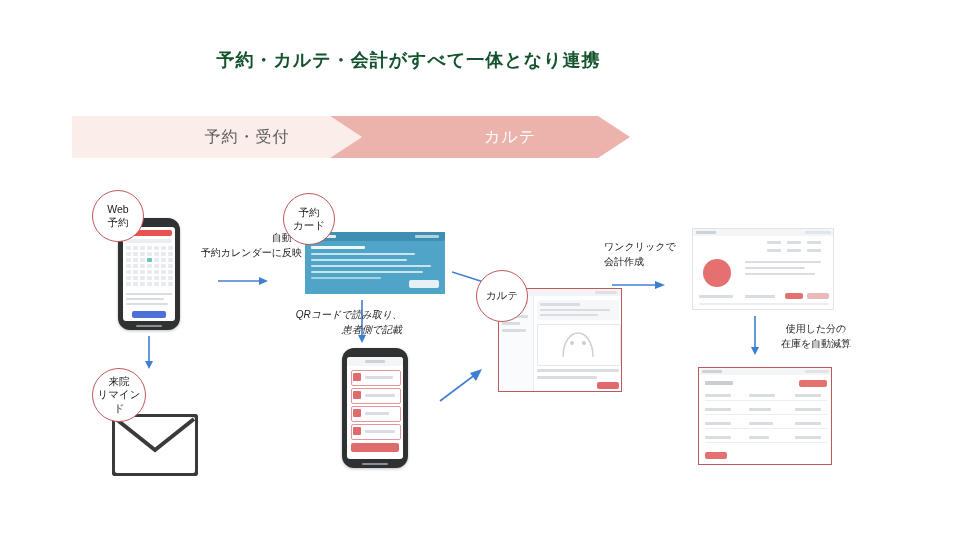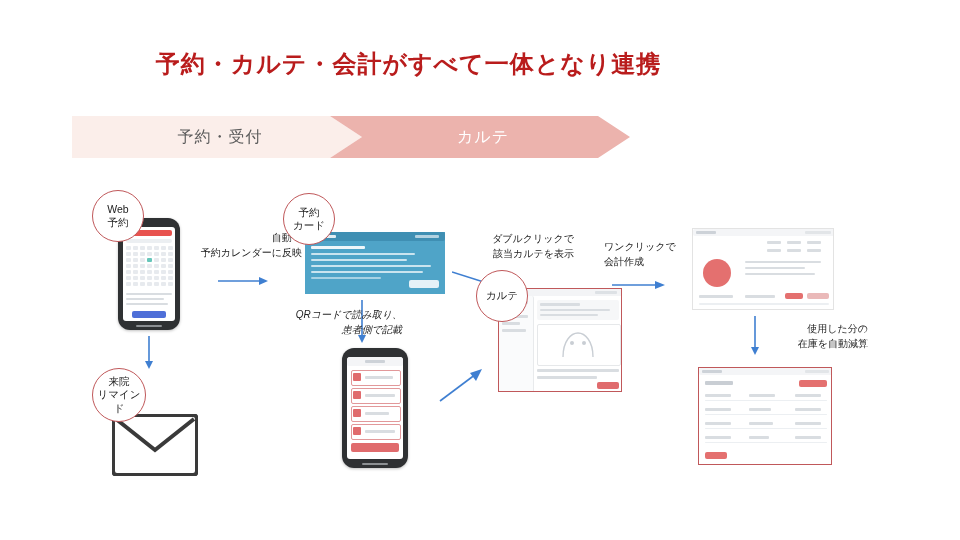--- a/index.html
+++ b/index.html
@@ -7,29 +7,29 @@
     width:960px;height:540px;overflow:hidden;
     background:#ffffff;
     font-family:"Liberation Sans", sans-serif;
     color:#222;
     position:relative;
   }
   #stage{position:absolute;left:0;top:0;width:960px;height:540px;}
 
   .title{
     position:absolute;left:0;top:48px;width:817px;text-align:center;
-    font-size:24px;font-weight:bold;letter-spacing:1px;color:#b91c1c;
+    font-size:18px;font-weight:bold;letter-spacing:1px;color:#14532d;
   }
 
   
   .phase-bar{position:absolute;left:72px;top:116px;width:816px;height:42px;}
   .phase{
     position:absolute;top:0;height:42px;
     display:flex;align-items:center;justify-content:center;
-    font-size:16px;letter-spacing:1px;
+    font-size:16px;letter-spacing:1px;padding-left:27px;
   }
   .p1{left:0;width:290px;background:#fbeeea;color:#5b5b5b;
       clip-path:polygon(0 0,258px 0,290px 21px,258px 42px,0 42px);}
   .p2{left:258px;width:300px;background:#ecb3ad;color:#ffffff;
       clip-path:polygon(0 0,268px 0,300px 21px,268px 42px,0 42px,32px 21px);}
   .p3{left:526px;width:290px;background:#c0585a;color:#ffffff;
       clip-path:polygon(0 0,258px 0,290px 21px,258px 42px,0 42px,32px 21px);}
   .phase span{display:block;padding-left:6px;}
 
   
@@ -218,22 +218,20 @@
 
   <svg class="arrow" style="left:438px;top:368px;width:46px;height:36px;">
     <line x1="2" y1="33" x2="38" y2="6" stroke="#3f7fd1" stroke-width="1.6"></line>
     <polygon points="44,1 32,5 38,13" fill="#3f7fd1"></polygon>
   </svg>
 
   <svg class="arrow" style="left:452px;top:268px;width:50px;height:22px;">
     <line x1="0" y1="4" x2="38" y2="16" stroke="#3f7fd1" stroke-width="1.6"></line>
     <polygon points="46,19 34,12 33,20" fill="#3f7fd1"></polygon>
   </svg>
-  <div class="note" style="left:450px;top:232px;width:124px;">ダブルクリックで
-該当カルテを表示</div>
 
   <div class="pcbox pc-border" style="left:498px;top:288px;width:124px;height:104px;">
     <div class="scr-block" style="left:0;top:0;width:124px;height:7px;background:#f3f4f6;"></div>
     <div class="scr-line" style="left:3px;top:2px;width:22px;height:3px;background:#c9ced4;"></div>
     <div class="scr-line" style="left:96px;top:2px;width:22px;height:3px;background:#dde1e5;"></div>
     <div class="scr-block" style="left:0;top:7px;width:34px;height:97px;background:#fafbfc;border-right:1px solid #e8eaec;"></div>
     <div class="scr-line" style="left:3px;top:12px;width:26px;height:3px;"></div>
     <div class="scr-line" style="left:3px;top:19px;width:22px;height:3px;"></div>
     <div class="scr-line" style="left:3px;top:26px;width:26px;height:3px;"></div>
     <div class="scr-line" style="left:3px;top:33px;width:18px;height:3px;"></div>
@@ -283,21 +281,21 @@
     <div class="scr-block" style="left:92px;top:64px;width:18px;height:6px;background:#e4706f;border-radius:2px;"></div>
     <div class="scr-block" style="left:114px;top:64px;width:22px;height:6px;background:#eab9b9;border-radius:2px;"></div>
     <div class="scr-line" style="left:6px;top:74px;width:130px;height:2px;background:#eceff2;"></div>
   </div>
 
 
   <svg class="arrow" style="left:748px;top:316px;width:14px;height:40px;">
     <line x1="7" y1="0" x2="7" y2="32" stroke="#3f7fd1" stroke-width="1.6"></line>
     <polygon points="7,39 3,31 11,31" fill="#3f7fd1"></polygon>
   </svg>
-  <div class="note" style="left:764px;top:322px;width:104px;text-align:right;">使用した分の
+  <div class="note" style="left:764px;top:322px;width:104px;text-align:center;">使用した分の
 在庫を自動減算</div>
 
   <div class="pcbox pc-border" style="left:698px;top:367px;width:134px;height:98px;">
     <div class="scr-block" style="left:0;top:0;width:134px;height:7px;background:#f4f5f7;"></div>
     <div class="scr-line" style="left:3px;top:2px;width:20px;height:3px;background:#cdd2d8;"></div>
     <div class="scr-line" style="left:106px;top:2px;width:24px;height:3px;background:#e2e5e8;"></div>
     <div class="scr-line" style="left:6px;top:13px;width:28px;height:4px;background:#c9ced4;"></div>
     <div class="scr-block" style="left:100px;top:12px;width:28px;height:7px;background:#e4706f;border-radius:2px;"></div>
     <div class="scr-line" style="left:6px;top:26px;width:26px;height:3px;"></div>
     <div class="scr-line" style="left:50px;top:26px;width:26px;height:3px;"></div>

